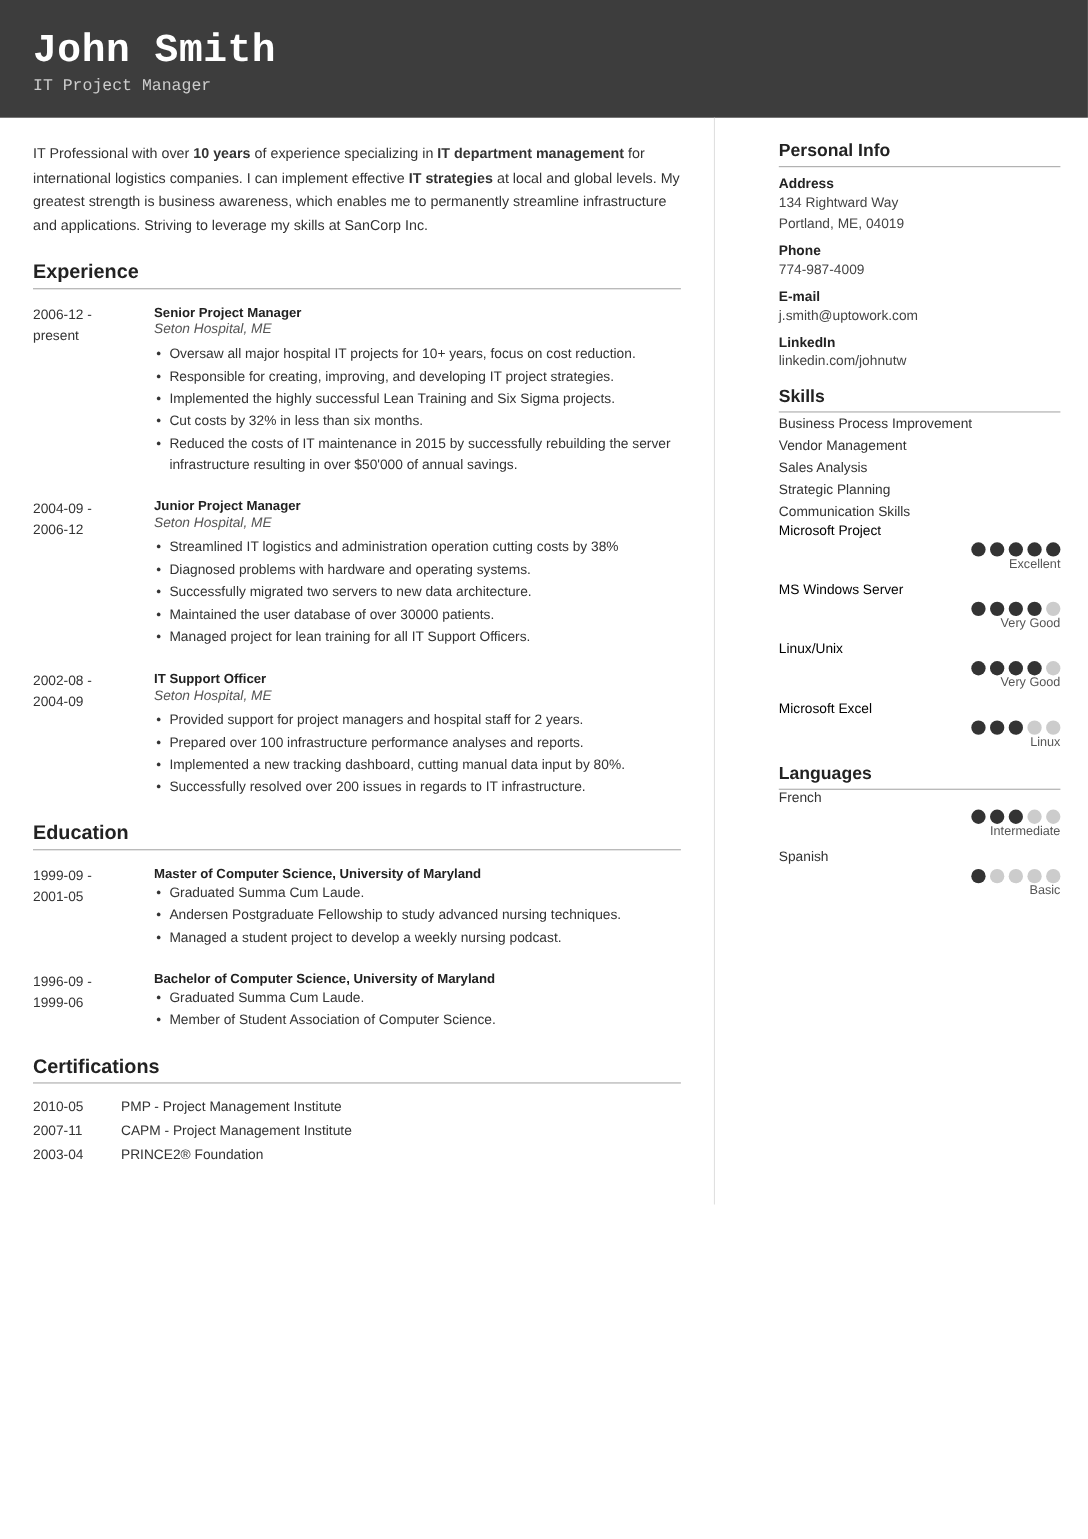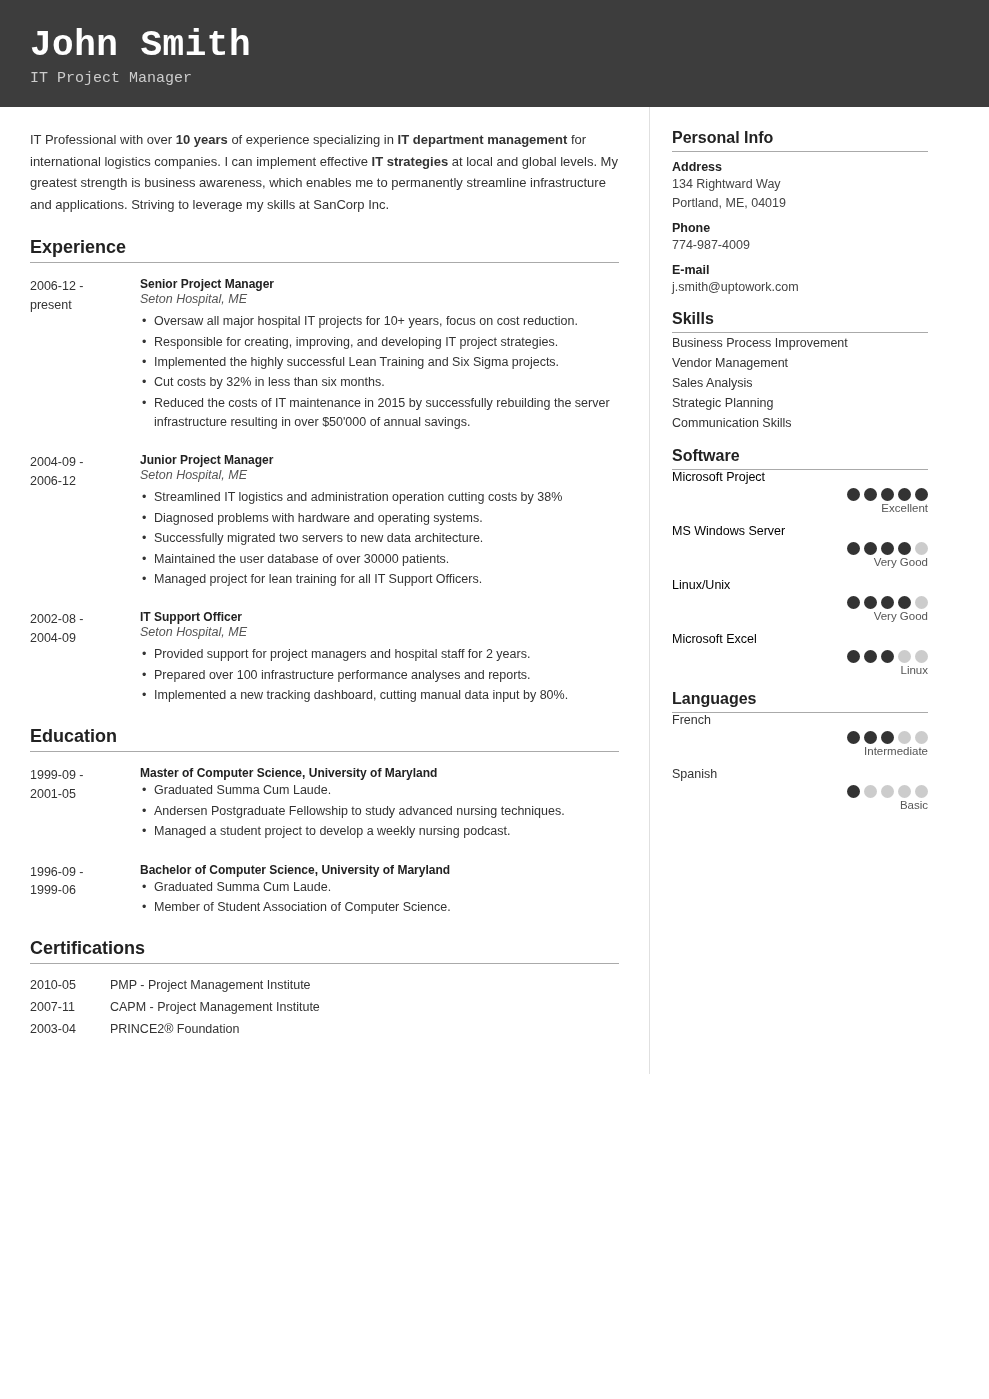--- a/index.html
+++ b/index.html
@@ -26,20 +26,21 @@
     }
     .header-title {
       font-size: 15px;
       font-weight: 400;
       color: #ccc;
       margin-top: 4px;
     }
     .main-layout {
       display: flex;
       width: 100%;
+      gap: 36px;
     }
     .left-col {
       flex: 1;
       padding: 22px 30px 30px 30px;
       border-right: 1px solid #e0e0e0;
       max-width: 650px;
     }
     .right-col {
       width: 300px;
       min-width: 280px;
@@ -232,20 +233,21 @@
   </div>
         <div class="exp-block">
     <div class="exp-dates">2002-08 -<br>2004-09</div>
     <div class="exp-content">
       <div class="exp-job-title">IT Support Officer</div>
       <div class="exp-company">Seton Hospital, ME</div>
       <ul class="exp-bullets">
               <li>Provided support for project managers and hospital staff for 2 years.</li>
               <li>Prepared over 100 infrastructure performance analyses and reports.</li>
               <li>Implemented a new tracking dashboard, cutting manual data input by 80%.</li>
+              <li>Successfully resolved over 200 issues in regards to IT infrastructure.</li>
             </ul>
     </div>
   </div>
       </div>
 
     <div class="section-title">Education</div>
 
     <div id="education-list">
         <div class="exp-block">
     <div class="exp-dates">1999-09 -<br>2001-05</div>
@@ -295,32 +297,35 @@
       <div class="personal-field-label">Address</div>
       <div class="personal-field-value">134 Rightward Way<br>Portland, ME, 04019</div>
     </div>
     <div>
       <div class="personal-field-label">Phone</div>
       <div class="personal-field-value">774-987-4009</div>
     </div>
     <div>
       <div class="personal-field-label">E-mail</div>
       <div class="personal-field-value">j.smith@uptowork.com</div>
+    </div>
+    <div>
+      <div class="personal-field-label">LinkedIn</div>
+      <div class="personal-field-value">linkedin.com/johnutw</div>
     </div>
 
     <div class="right-section-title">Skills</div>
     <div id="skills-list">
         <div class="skill-item">Business Process Improvement</div>
         <div class="skill-item">Vendor Management</div>
         <div class="skill-item">Sales Analysis</div>
         <div class="skill-item">Strategic Planning</div>
         <div class="skill-item">Communication Skills</div>
       </div>
 
-    <div class="right-section-title">Software</div>
     <div id="software-list">
         <div class="software-item">
     <div class="software-name">Microsoft Project</div>
     <div class="dot-row">
             <span class="dot filled"></span>
             <span class="dot filled"></span>
             <span class="dot filled"></span>
             <span class="dot filled"></span>
             <span class="dot filled"></span>
           </div>

